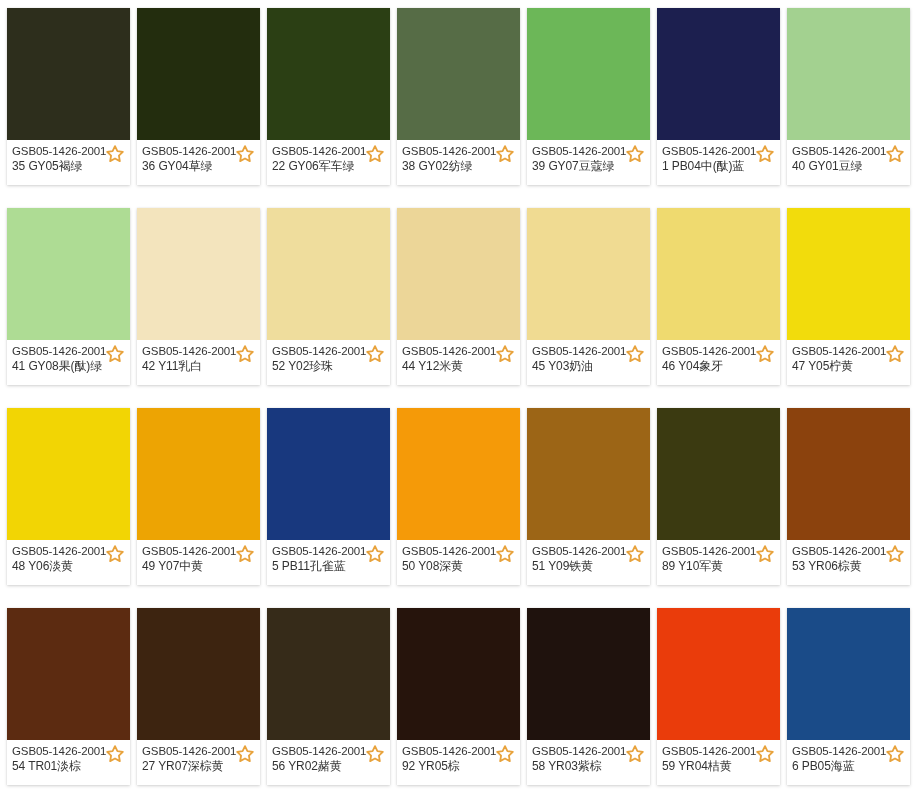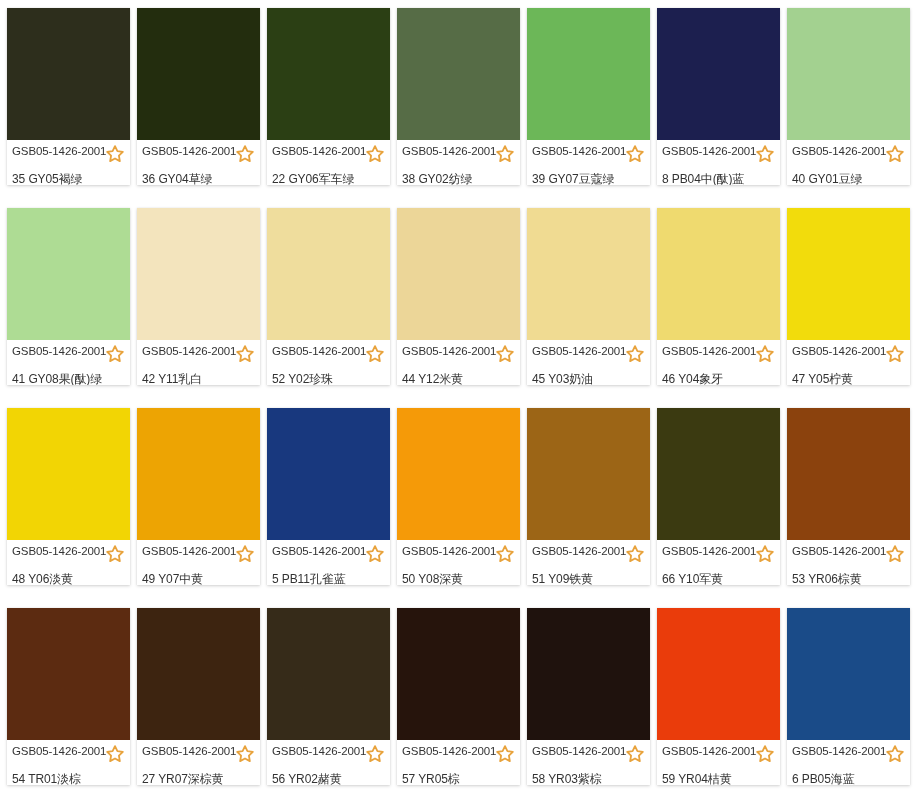--- a/index.html
+++ b/index.html
@@ -44,21 +44,21 @@
     position: relative;
     background: #ffffff;
   }
   .code, .name {
     font-size: 11.5px;
     line-height: 15px;
     color: #333333;
     white-space: nowrap;
     letter-spacing: -0.1px;
   }
-  .name { font-size: 12px; margin-top: 13px; }
+  .name { font-size: 12px; }
   .fav-icon {
     position: absolute;
     right: 5px;
     top: 4px;
     width: 20px;
     height: 20px;
     pointer-events: auto;
   }
   .fav-icon svg { display: block; width: 20px; height: 20px; }
 </style>
@@ -123,21 +123,21 @@
           <svg viewBox="0 0 24 24" aria-hidden="true">
             <path d="M12 2.6l2.9 5.9 6.5.95-4.7 4.6 1.1 6.45L12 17.45 6.2 20.5l1.1-6.45-4.7-4.6 6.5-.95z" fill="none" stroke="#e8a33d" stroke-width="2.2" stroke-linejoin="round" stroke-linecap="round"></path>
           </svg>
         </span>
       </div>
     </div>
     <div class="card">
       <div class="swatch" style="background: rgb(28, 31, 79);"></div>
       <div class="label">
         <div class="code">GSB05-1426-2001</div>
-        <div class="name">8 PB04中(酞)蓝</div>
+        <div class="name">1 PB04中(酞)蓝</div>
         <span class="fav-icon">
           <svg viewBox="0 0 24 24" aria-hidden="true">
             <path d="M12 2.6l2.9 5.9 6.5.95-4.7 4.6 1.1 6.45L12 17.45 6.2 20.5l1.1-6.45-4.7-4.6 6.5-.95z" fill="none" stroke="#e8a33d" stroke-width="2.2" stroke-linejoin="round" stroke-linecap="round"></path>
           </svg>
         </span>
       </div>
     </div>
     <div class="card">
       <div class="swatch" style="background: rgb(163, 209, 144);"></div>
       <div class="label">
@@ -291,21 +291,21 @@
           <svg viewBox="0 0 24 24" aria-hidden="true">
             <path d="M12 2.6l2.9 5.9 6.5.95-4.7 4.6 1.1 6.45L12 17.45 6.2 20.5l1.1-6.45-4.7-4.6 6.5-.95z" fill="none" stroke="#e8a33d" stroke-width="2.2" stroke-linejoin="round" stroke-linecap="round"></path>
           </svg>
         </span>
       </div>
     </div>
     <div class="card">
       <div class="swatch" style="background: rgb(59, 58, 17);"></div>
       <div class="label">
         <div class="code">GSB05-1426-2001</div>
-        <div class="name">66 Y10军黄</div>
+        <div class="name">89 Y10军黄</div>
         <span class="fav-icon">
           <svg viewBox="0 0 24 24" aria-hidden="true">
             <path d="M12 2.6l2.9 5.9 6.5.95-4.7 4.6 1.1 6.45L12 17.45 6.2 20.5l1.1-6.45-4.7-4.6 6.5-.95z" fill="none" stroke="#e8a33d" stroke-width="2.2" stroke-linejoin="round" stroke-linecap="round"></path>
           </svg>
         </span>
       </div>
     </div>
     <div class="card">
       <div class="swatch" style="background: rgb(139, 66, 13);"></div>
       <div class="label">
@@ -351,21 +351,21 @@
           <svg viewBox="0 0 24 24" aria-hidden="true">
             <path d="M12 2.6l2.9 5.9 6.5.95-4.7 4.6 1.1 6.45L12 17.45 6.2 20.5l1.1-6.45-4.7-4.6 6.5-.95z" fill="none" stroke="#e8a33d" stroke-width="2.2" stroke-linejoin="round" stroke-linecap="round"></path>
           </svg>
         </span>
       </div>
     </div>
     <div class="card">
       <div class="swatch" style="background: rgb(38, 20, 12);"></div>
       <div class="label">
         <div class="code">GSB05-1426-2001</div>
-        <div class="name">57 YR05棕</div>
+        <div class="name">92 YR05棕</div>
         <span class="fav-icon">
           <svg viewBox="0 0 24 24" aria-hidden="true">
             <path d="M12 2.6l2.9 5.9 6.5.95-4.7 4.6 1.1 6.45L12 17.45 6.2 20.5l1.1-6.45-4.7-4.6 6.5-.95z" fill="none" stroke="#e8a33d" stroke-width="2.2" stroke-linejoin="round" stroke-linecap="round"></path>
           </svg>
         </span>
       </div>
     </div>
     <div class="card">
       <div class="swatch" style="background: rgb(31, 18, 13);"></div>
       <div class="label">

